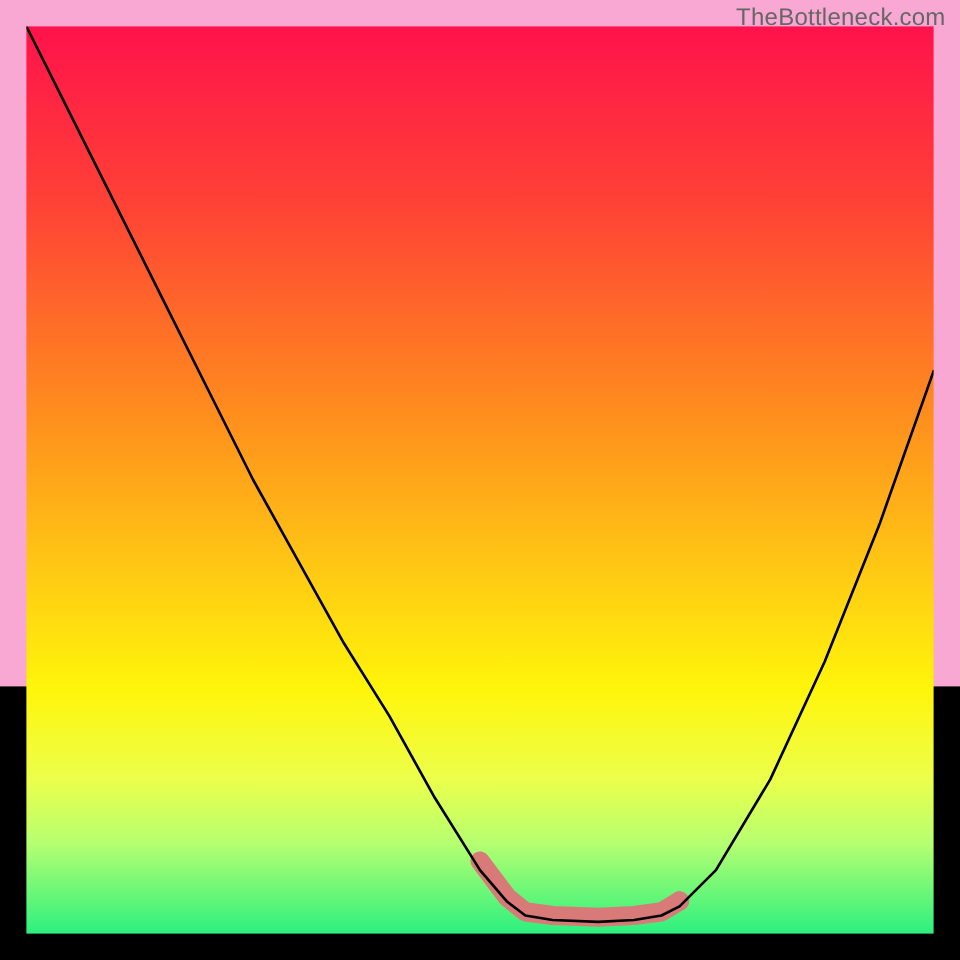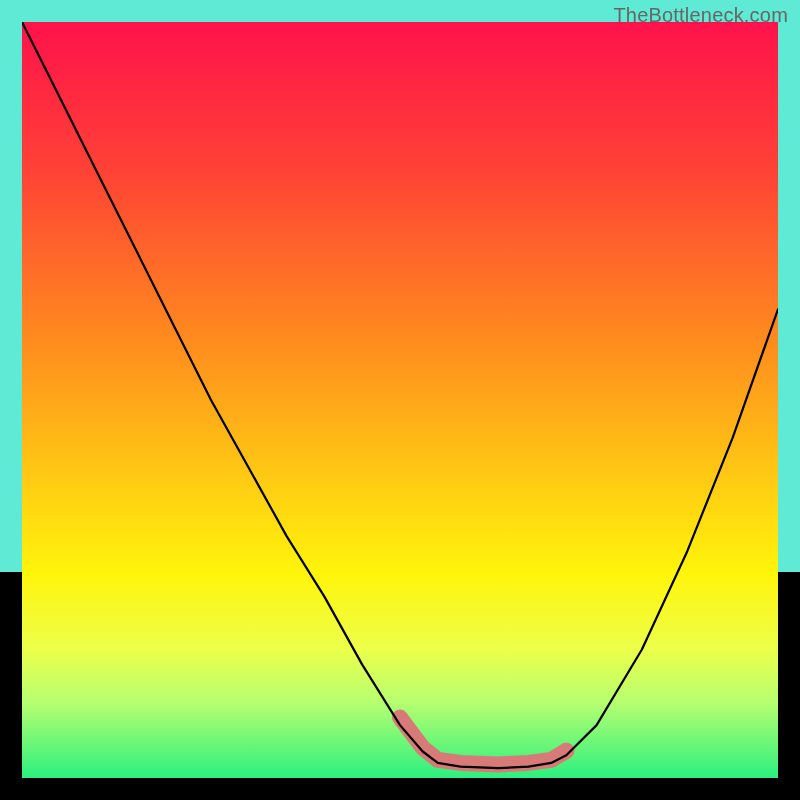--- a/index.html
+++ b/index.html
@@ -8,21 +8,21 @@
     width: 800px;
     height: 800px;
     background: #000;
     font-family: Arial, Helvetica, sans-serif;
     overflow: hidden;
   }
   .frame {
     position: relative;
     width: 800px;
     height: 572px;
-    background: #5eead4;
+    background: #f9a8d4;
   }
   .plot {
     position: absolute;
     left: 22px;
     top: 22px;
     width: 756px;
     height: 756px;
     background: linear-gradient(
       to bottom,
       var(--c0) 0%,

